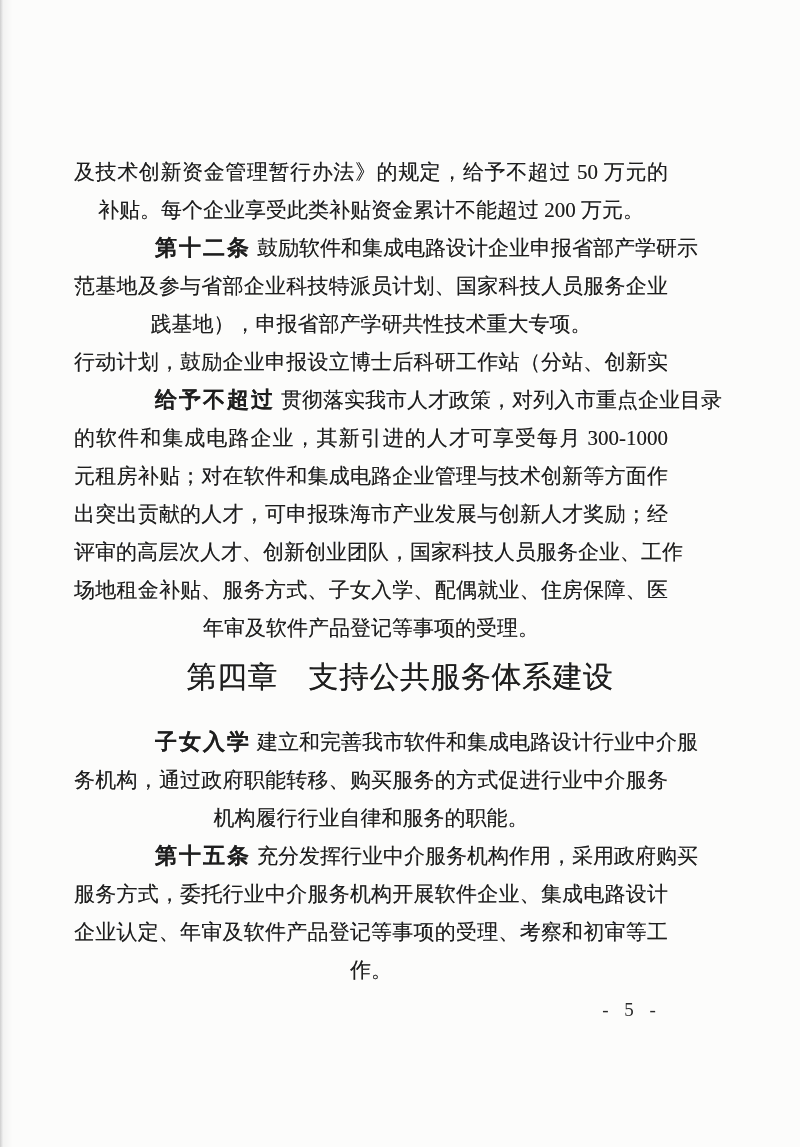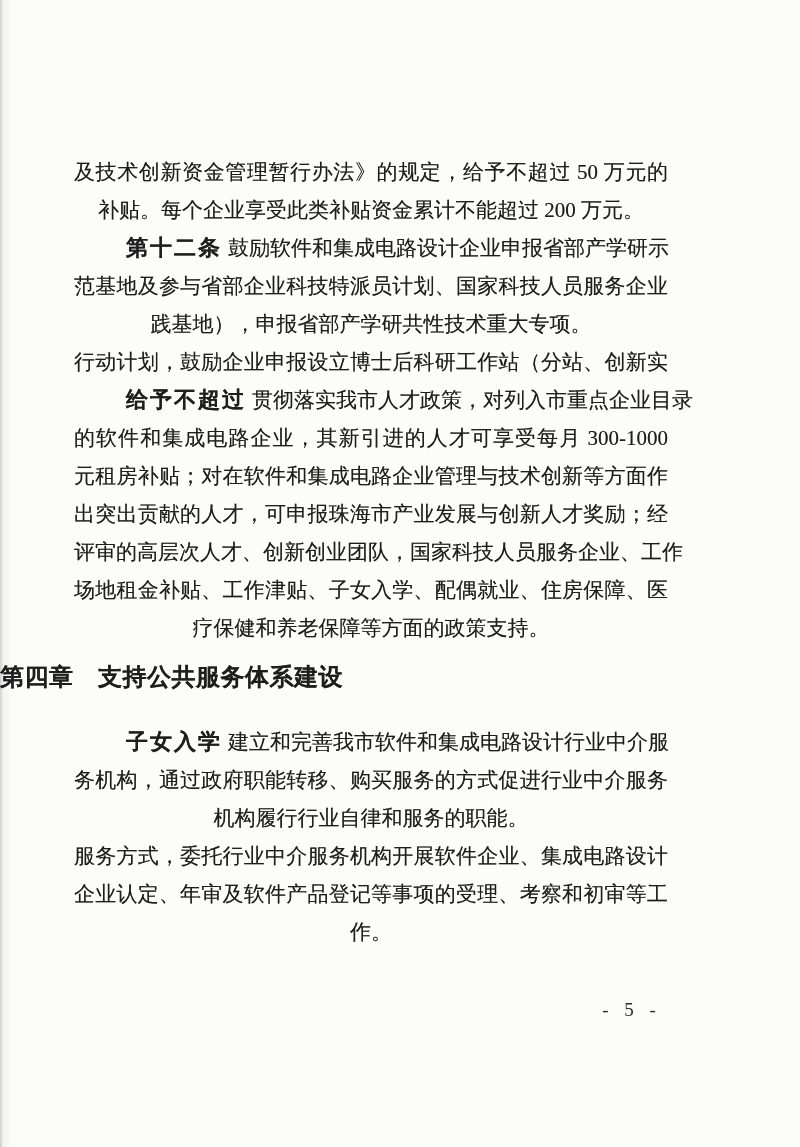--- a/index.html
+++ b/index.html
@@ -50,30 +50,32 @@
     text-align-last: justify;
   }
   .line.indent { text-indent: 52px; }
   .line .lead {
     font-family: "Liberation Sans", "DejaVu Sans", sans-serif;
     font-weight: bold;
     font-size: 22px;
     letter-spacing: 2px;
     margin-right: 6px;
     text-shadow: 0 0 0.6px rgba(10,10,10,0.7);
+    margin-left: 29px;
   }
   .chapter {
     position: absolute;
     left: 0; right: 0;
     top: 658px;
     height: 38px;
     line-height: 38px;
+    text-align: center;
     font-family: "Liberation Sans", "DejaVu Sans", sans-serif;
-    font-weight: bold;
-    font-size: 24px;
+    font-weight: normal;
+    font-size: 30px;
     letter-spacing: 0.5px;
     text-shadow: 0 0 0.6px rgba(10,10,10,0.7);
   }
   .page-number {
     position: absolute;
     top: 997px;
     left: 596px;
     width: 68px;
     height: 26px;
     line-height: 26px;
@@ -97,29 +99,30 @@
       <div class="line"><span>补贴。每个企业享受此类补贴资金累计不能超过 200 万元。</span></div>
       <div class="line justify indent"><b class="lead">第十二条</b><span>鼓励软件和集成电路设计企业申报省部产学研示</span></div>
       <div class="line justify"><span>范基地及参与省部企业科技特派员计划、国家科技人员服务企业</span></div>
       <div class="line"><span>践基地），申报省部产学研共性技术重大专项。</span></div>
       <div class="line justify"><span>行动计划，鼓励企业申报设立博士后科研工作站（分站、创新实</span></div>
       <div class="line justify indent"><b class="lead">给予不超过</b><span>贯彻落实我市人才政策，对列入市重点企业目录</span></div>
       <div class="line justify"><span>的软件和集成电路企业，其新引进的人才可享受每月 300-1000</span></div>
       <div class="line justify"><span>元租房补贴；对在软件和集成电路企业管理与技术创新等方面作</span></div>
       <div class="line justify"><span>出突出贡献的人才，可申报珠海市产业发展与创新人才奖励；经</span></div>
       <div class="line justify"><span>评审的高层次人才、创新创业团队，国家科技人员服务企业、工作</span></div>
-      <div class="line justify"><span>场地租金补贴、工作津贴、子女入学、配偶就业、住房保障、医</span></div>
-      <div class="line"><span>疗保健和养老保障等方面的政策支持。</span></div>
+      <div class="line justify"><span>场地租金补贴、服务方式、子女入学、配偶就业、住房保障、医</span></div>
+      <div class="line"><span>年审及软件产品登记等事项的受理。</span></div>
     </div>
 
   <div class="chapter">第四章　支持公共服务体系建设</div>
 
   <div class="body-block block-lower">
       <div class="line justify indent"><b class="lead">子女入学</b><span>建立和完善我市软件和集成电路设计行业中介服</span></div>
       <div class="line justify"><span>务机构，通过政府职能转移、购买服务的方式促进行业中介服务</span></div>
       <div class="line"><span>机构履行行业自律和服务的职能。</span></div>
+      <div class="line justify indent"><b class="lead">第十五条</b><span>充分发挥行业中介服务机构作用，采用政府购买</span></div>
       <div class="line justify"><span>服务方式，委托行业中介服务机构开展软件企业、集成电路设计</span></div>
       <div class="line justify"><span>企业认定、年审及软件产品登记等事项的受理、考察和初审等工</span></div>
       <div class="line"><span>作。</span></div>
     </div>
 
   <div class="page-number">- 5 -</div>
 </div>
 
 </body></html>

